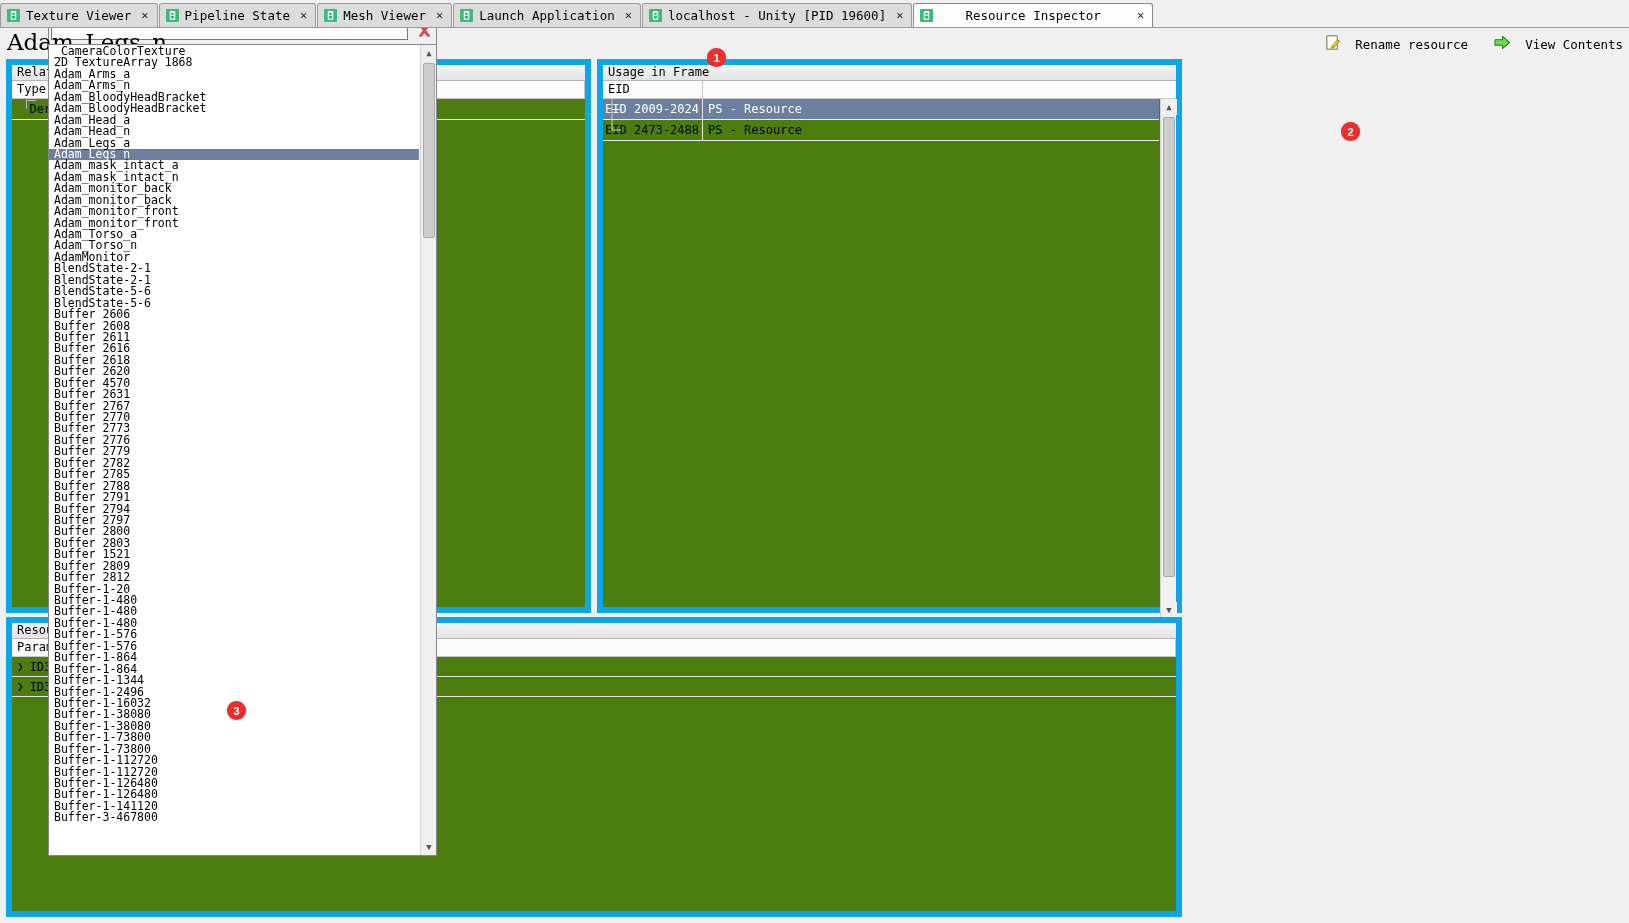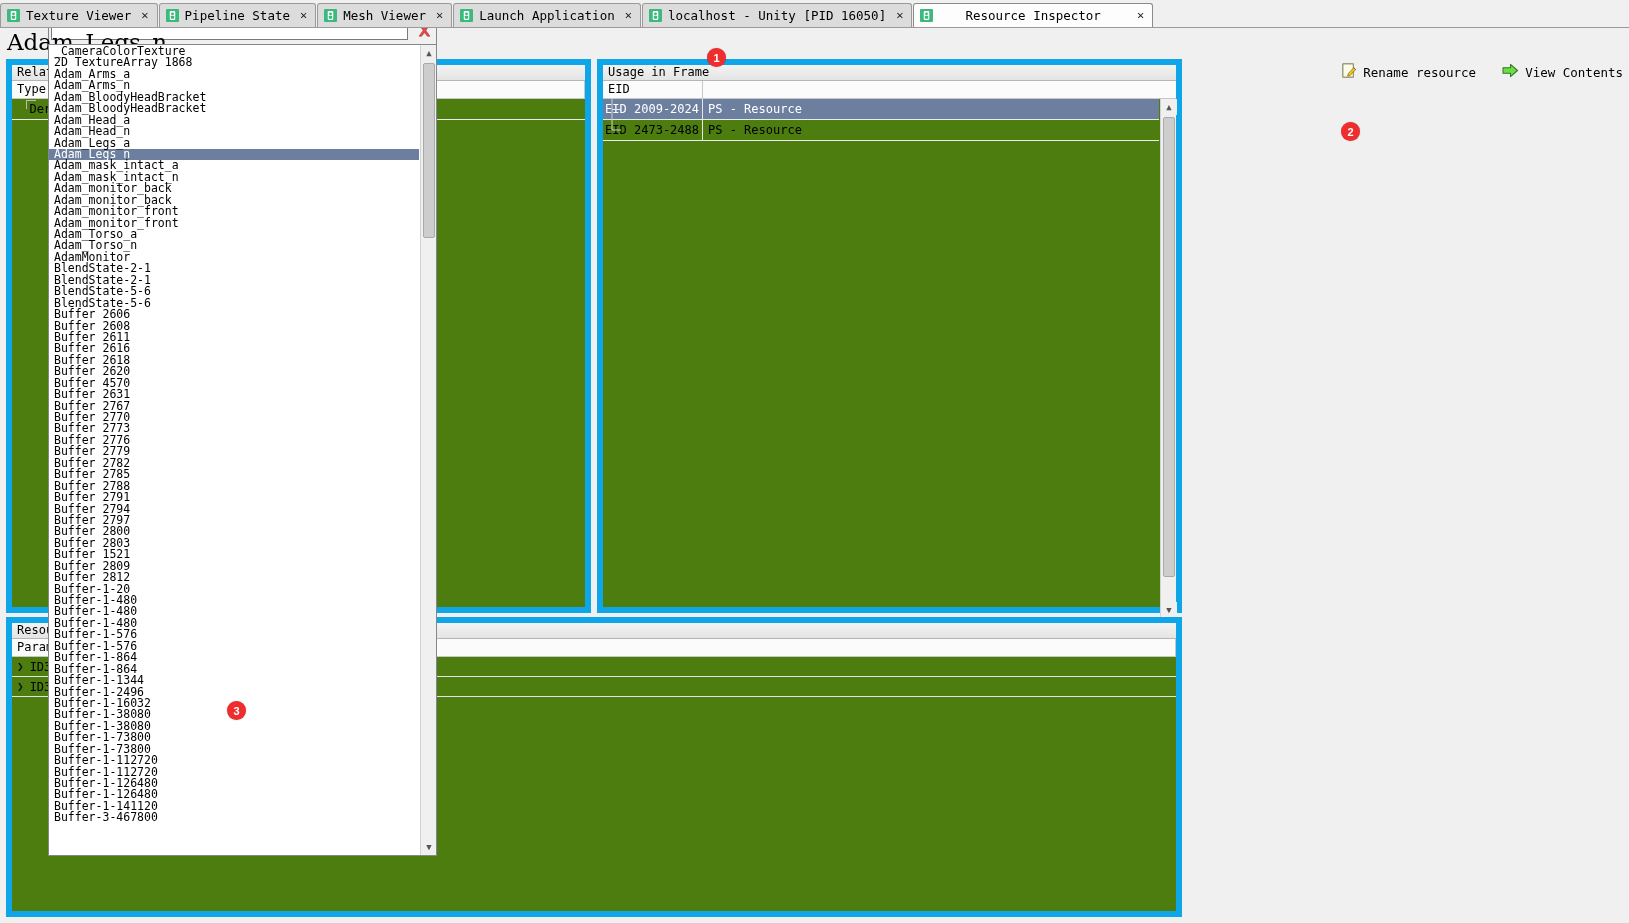--- a/index.html
+++ b/index.html
@@ -60,24 +60,23 @@
   .restitle {
     position: absolute; left: 7px; top: 1px;
     font-family: "DejaVu Serif", serif;
     font-size: 23px; color: #000; letter-spacing: 0px;
   }
   .hdr-actions {
     position: absolute; right: 6px; top: 7px;
     display: flex; align-items: center; gap: 26px;
   }
   .hdr-btn {
-    display: flex; align-items: center; gap: 6px;
+    display: flex; align-items: center; gap: 14px;
     font-size: 12.5px; color: #000; cursor: pointer;
     white-space: nowrap;
-    margin-top: 28px;
   }
 
   
   .panel { position: absolute; background: #4d7c0f; border: 6px solid #0ea5e9; }
   .panel-title {
     height: 16px; line-height: 15px;
     background: linear-gradient(#f3f3f3, #e4e4e4);
     border-bottom: 1px solid #b5b5b5;
     padding-left: 5px;
     font-size: 12px; color: #000;
@@ -259,21 +258,21 @@
       <span class="tabclose">✕</span>
     </div>
     <div class="tab">
       <span class="tabicon">
         <svg width="11" height="11" viewBox="0 0 12 12">
           <rect x="3" y="1.2" width="6" height="9.6" rx="1.2" fill="#ffffff"></rect>
           <circle cx="6" cy="4.2" r="1.6" fill="#3cba7e"></circle>
           <rect x="4.2" y="6.2" width="3.6" height="3.4" rx="0.6" fill="#3cba7e"></rect>
         </svg>
       </span>
-      <span class="tablabel">localhost - Unity [PID 16050]</span>
+      <span class="tablabel">localhost - Unity [PID 19600]</span>
       <span class="tabclose">✕</span>
     </div>
     <div class="tab active">
       <span class="tabicon">
         <svg width="11" height="11" viewBox="0 0 12 12">
           <rect x="3" y="1.2" width="6" height="9.6" rx="1.2" fill="#ffffff"></rect>
           <circle cx="6" cy="4.2" r="1.6" fill="#3cba7e"></circle>
           <rect x="4.2" y="6.2" width="3.6" height="3.4" rx="0.6" fill="#3cba7e"></rect>
         </svg>
       </span>

